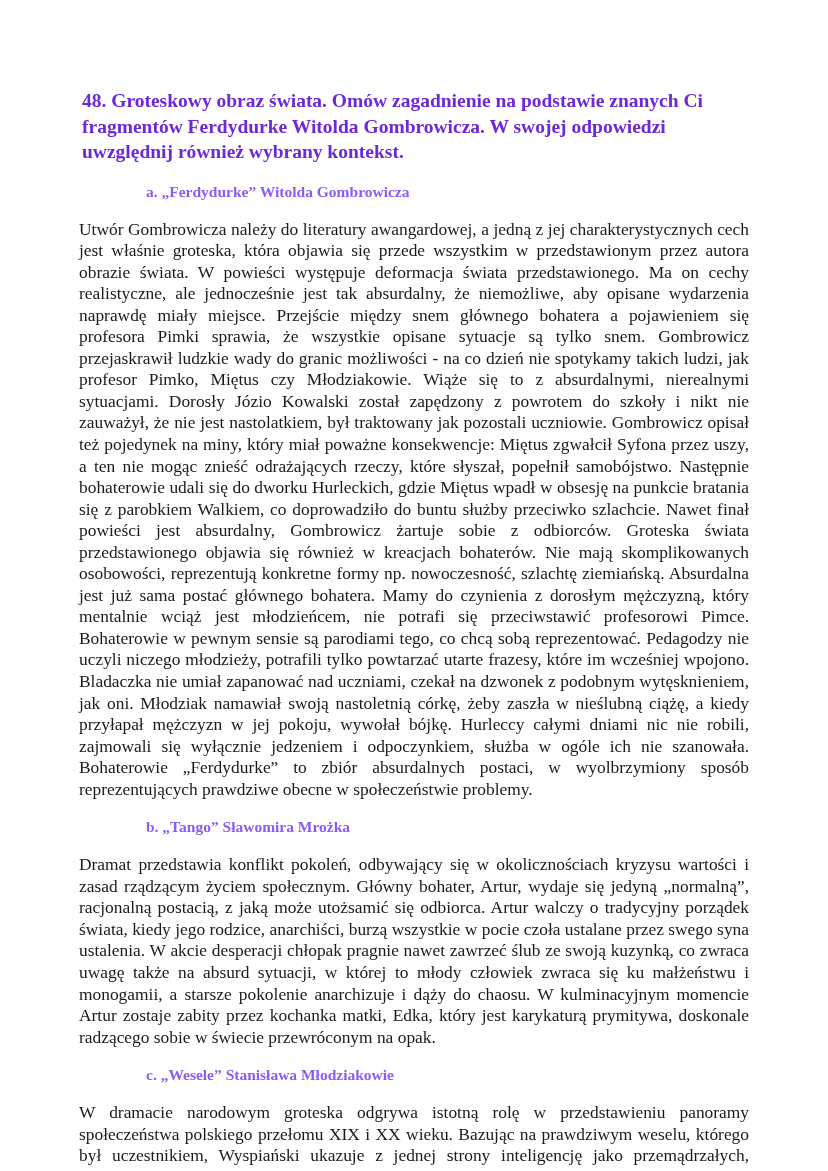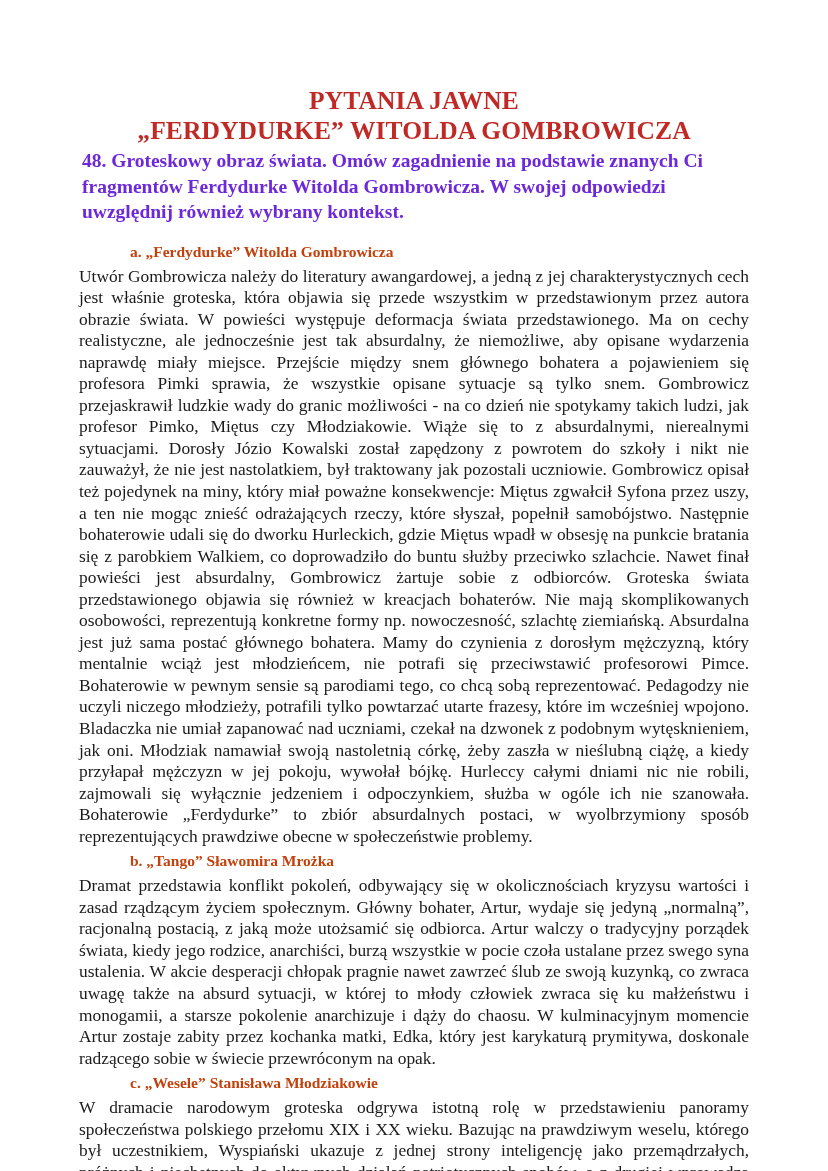--- a/index.html
+++ b/index.html
@@ -39,48 +39,44 @@
     text-align: left;
     color: #6d28d9;
     font-weight: bold;
     font-size: 19.5px;
     line-height: 25.5px;
     margin: 2px 0 16px 0;
     padding: 0 6px;
   }
 
   .subheading {
-    color: #c2410c;
+    color: #8b5cf6;
     font-weight: bold;
     font-size: 15.5px;
     line-height: 22px;
-    margin: 0;
+    margin: 16px;
     padding-left: 54px;
   }
 
   .body-par {
     text-align: justify;
     text-justify: inter-word;
     font-size: 17.4px;
     line-height: 21.55px;
     margin: 3px;
     color: #1a1a1a;
     hyphens: none;
   }
   .body-par:last-child { margin-bottom: 0; }
 </style>
 </head>
 <body>
 
 <div class="page">
 
-  <h1 class="doc-title">
-    <span class="line1">PYTANIA JAWNE</span>
-    <span class="line2">„FERDYDURKE” WITOLDA GOMBROWICZA</span>
-  </h1>
 
   <p class="question-prompt">48. Groteskowy obraz świata. Omów zagadnienie na podstawie znanych Ci fragmentów Ferdydurke Witolda Gombrowicza. W swojej odpowiedzi uwzględnij również wybrany kontekst.</p>
 
   <h2 class="subheading">a. „Ferdydurke” Witolda Gombrowicza</h2>
   <p class="body-par">Utwór Gombrowicza należy do literatury awangardowej, a jedną z jej charakterystycznych cech jest właśnie groteska, która objawia się przede wszystkim w przedstawionym przez autora obrazie świata. W powieści występuje deformacja świata przedstawionego. Ma on cechy realistyczne, ale jednocześnie jest tak absurdalny, że niemożliwe, aby opisane wydarzenia naprawdę miały miejsce. Przejście między snem głównego bohatera a pojawieniem się profesora Pimki sprawia, że wszystkie opisane sytuacje są tylko snem. Gombrowicz przejaskrawił ludzkie wady do granic możliwości - na co dzień nie spotykamy takich ludzi, jak profesor Pimko, Miętus czy Młodziakowie. Wiąże się to z absurdalnymi, nierealnymi sytuacjami. Dorosły Józio Kowalski został zapędzony z powrotem do szkoły i nikt nie zauważył, że nie jest nastolatkiem, był traktowany jak pozostali uczniowie. Gombrowicz opisał też pojedynek na miny, który miał poważne konsekwencje: Miętus zgwałcił Syfona przez uszy, a ten nie mogąc znieść odrażających rzeczy, które słyszał, popełnił samobójstwo. Następnie bohaterowie udali się do dworku Hurleckich, gdzie Miętus wpadł w obsesję na punkcie bratania się z parobkiem Walkiem, co doprowadziło do buntu służby przeciwko szlachcie. Nawet finał powieści jest absurdalny, Gombrowicz żartuje sobie z odbiorców. Groteska świata przedstawionego objawia się również w kreacjach bohaterów. Nie mają skomplikowanych osobowości, reprezentują konkretne formy np. nowoczesność, szlachtę ziemiańską. Absurdalna jest już sama postać głównego bohatera. Mamy do czynienia z dorosłym mężczyzną, który mentalnie wciąż jest młodzieńcem, nie potrafi się przeciwstawić profesorowi Pimce. Bohaterowie w pewnym sensie są parodiami tego, co chcą sobą reprezentować. Pedagodzy nie uczyli niczego młodzieży, potrafili tylko powtarzać utarte frazesy, które im wcześniej wpojono. Bladaczka nie umiał zapanować nad uczniami, czekał na dzwonek z podobnym wytęsknieniem, jak oni. Młodziak namawiał swoją nastoletnią córkę, żeby zaszła w nieślubną ciążę, a kiedy przyłapał mężczyzn w jej pokoju, wywołał bójkę. Hurleccy całymi dniami nic nie robili, zajmowali się wyłącznie jedzeniem i odpoczynkiem, służba w ogóle ich nie szanowała. Bohaterowie „Ferdydurke” to zbiór absurdalnych postaci, w wyolbrzymiony sposób reprezentujących prawdziwe obecne w społeczeństwie problemy.</p>
 
   <h2 class="subheading">b. „Tango” Sławomira Mrożka</h2>
   <p class="body-par">Dramat przedstawia konflikt pokoleń, odbywający się w okolicznościach kryzysu wartości i zasad rządzącym życiem społecznym. Główny bohater, Artur, wydaje się jedyną „normalną”, racjonalną postacią, z jaką może utożsamić się odbiorca. Artur walczy o tradycyjny porządek świata, kiedy jego rodzice, anarchiści, burzą wszystkie w pocie czoła ustalane przez swego syna ustalenia. W akcie desperacji chłopak pragnie nawet zawrzeć ślub ze swoją kuzynką, co zwraca uwagę także na absurd sytuacji, w której to młody człowiek zwraca się ku małżeństwu i monogamii, a starsze pokolenie anarchizuje i dąży do chaosu. W kulminacyjnym momencie Artur zostaje zabity przez kochanka matki, Edka, który jest karykaturą prymitywa, doskonale radzącego sobie w świecie przewróconym na opak.</p>
 
   <h2 class="subheading">c. „Wesele” Stanisława Młodziakowie</h2>

